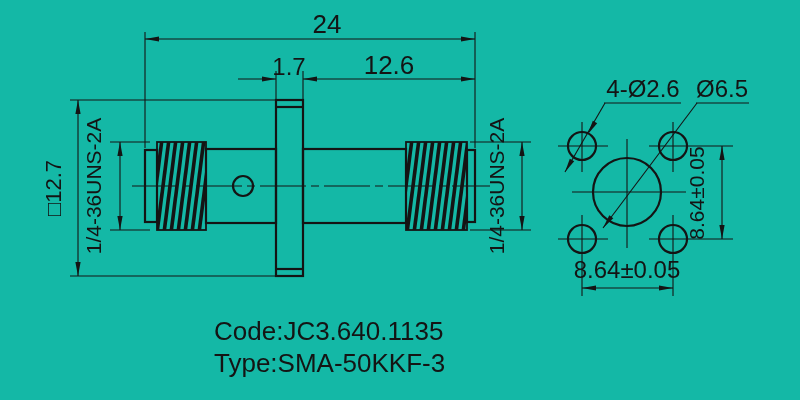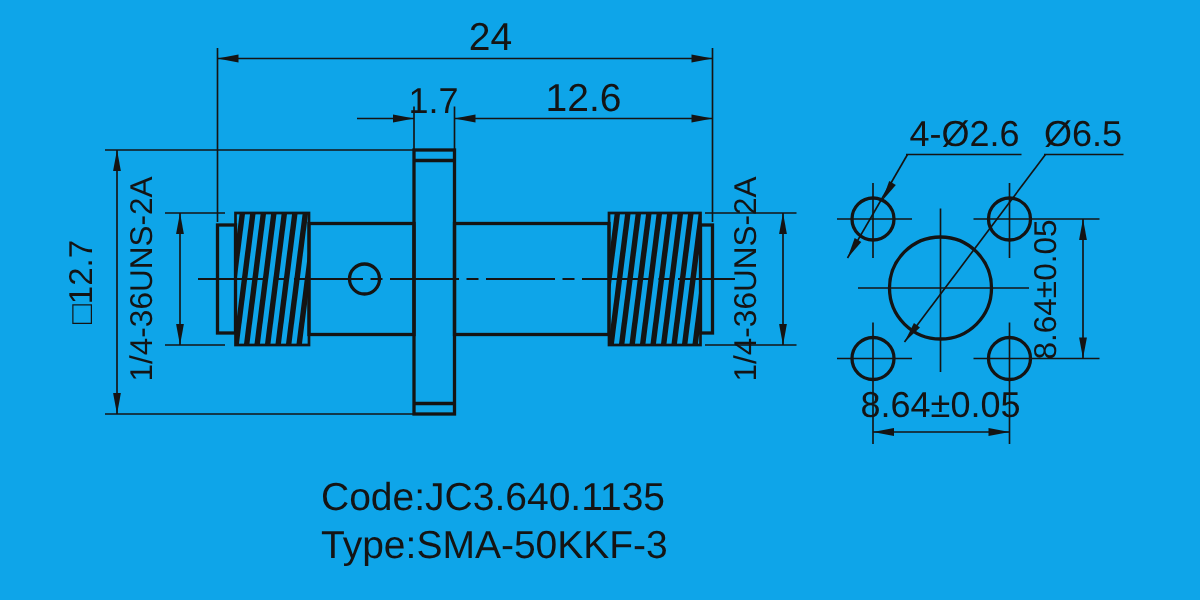--- a/index.html
+++ b/index.html
@@ -1,16 +1,16 @@
 <!DOCTYPE html>
 <html><head>
 <meta charset="utf-8">
 <style>
   html,body{margin:0;padding:0;background:#ffffff;}
-  .stage{width:800px;height:400px;background:#0ea5e9;overflow:hidden;position:relative;
+  .stage{width:800px;height:400px;background:#14b8a6;overflow:hidden;position:relative;
          font-family:"Liberation Sans", sans-serif;}
   svg{display:block;}
   text{fill:#141414;font-family:"Liberation Sans", sans-serif;}
   .thick{stroke:#141414;stroke-width:2.2;fill:none;}
   .med{stroke:#141414;stroke-width:1.8;fill:none;}
   .thin{stroke:#141414;stroke-width:1.1;fill:none;}
   .hatch{stroke:#141414;stroke-width:3.6;fill:none;}
   .arrow{fill:#141414;stroke:none;}
   .cl{stroke:#141414;stroke-width:1.2;fill:none;stroke-dasharray:46 5 8 5;}
 </style>

